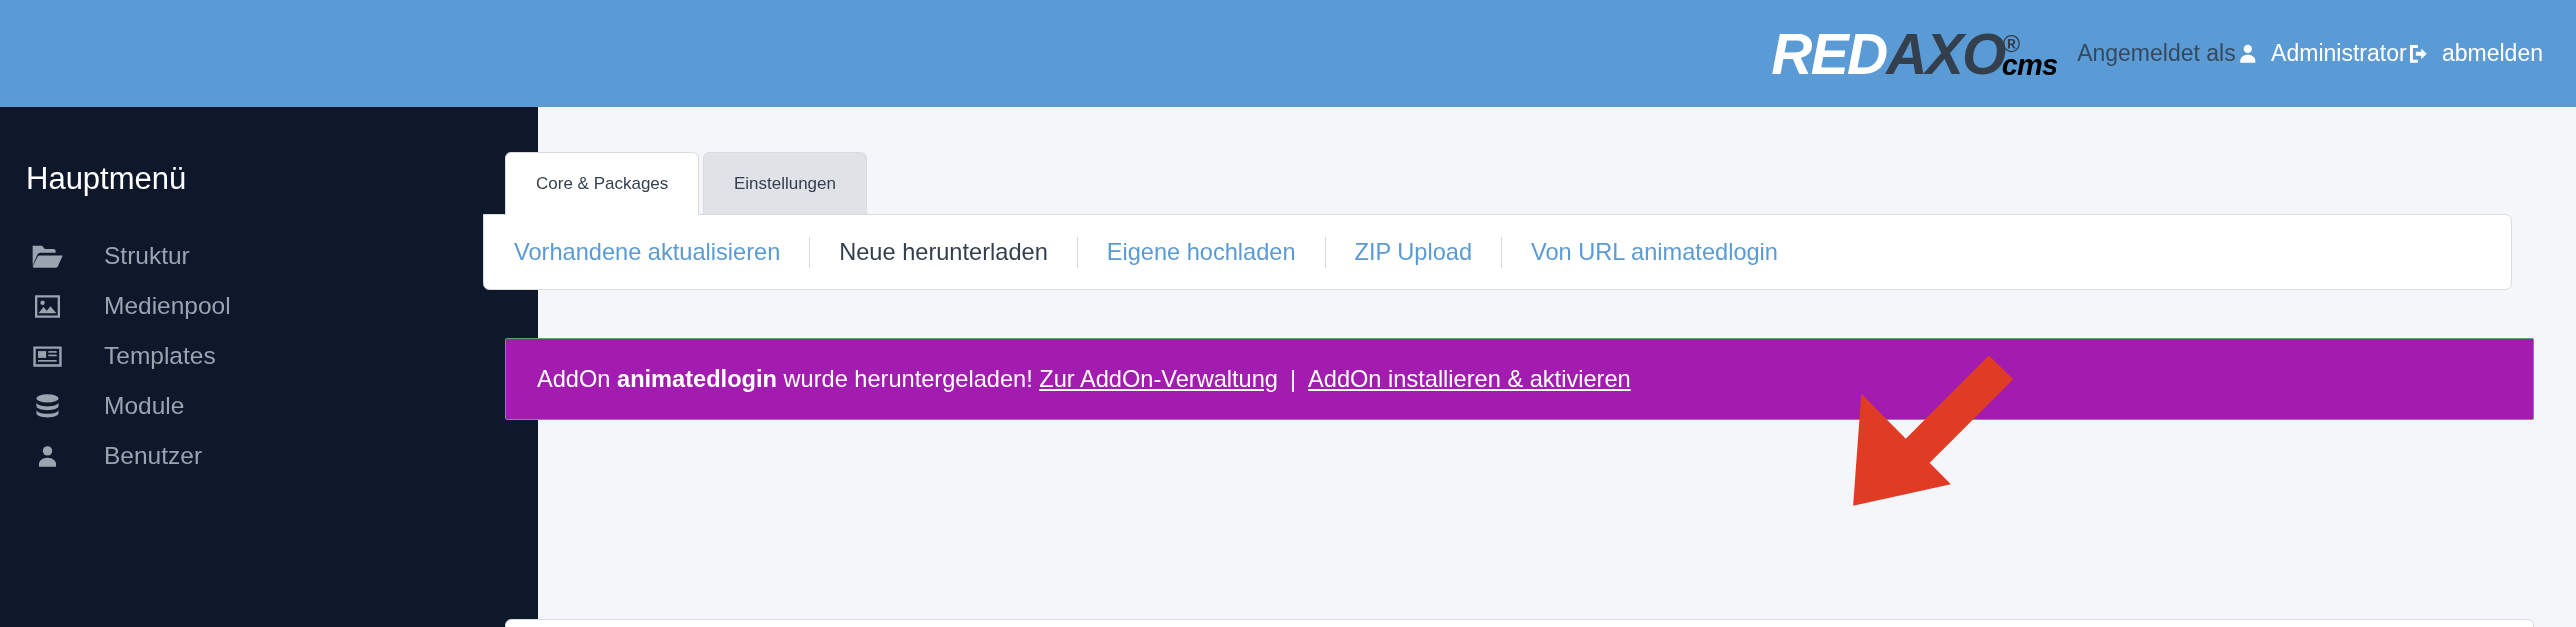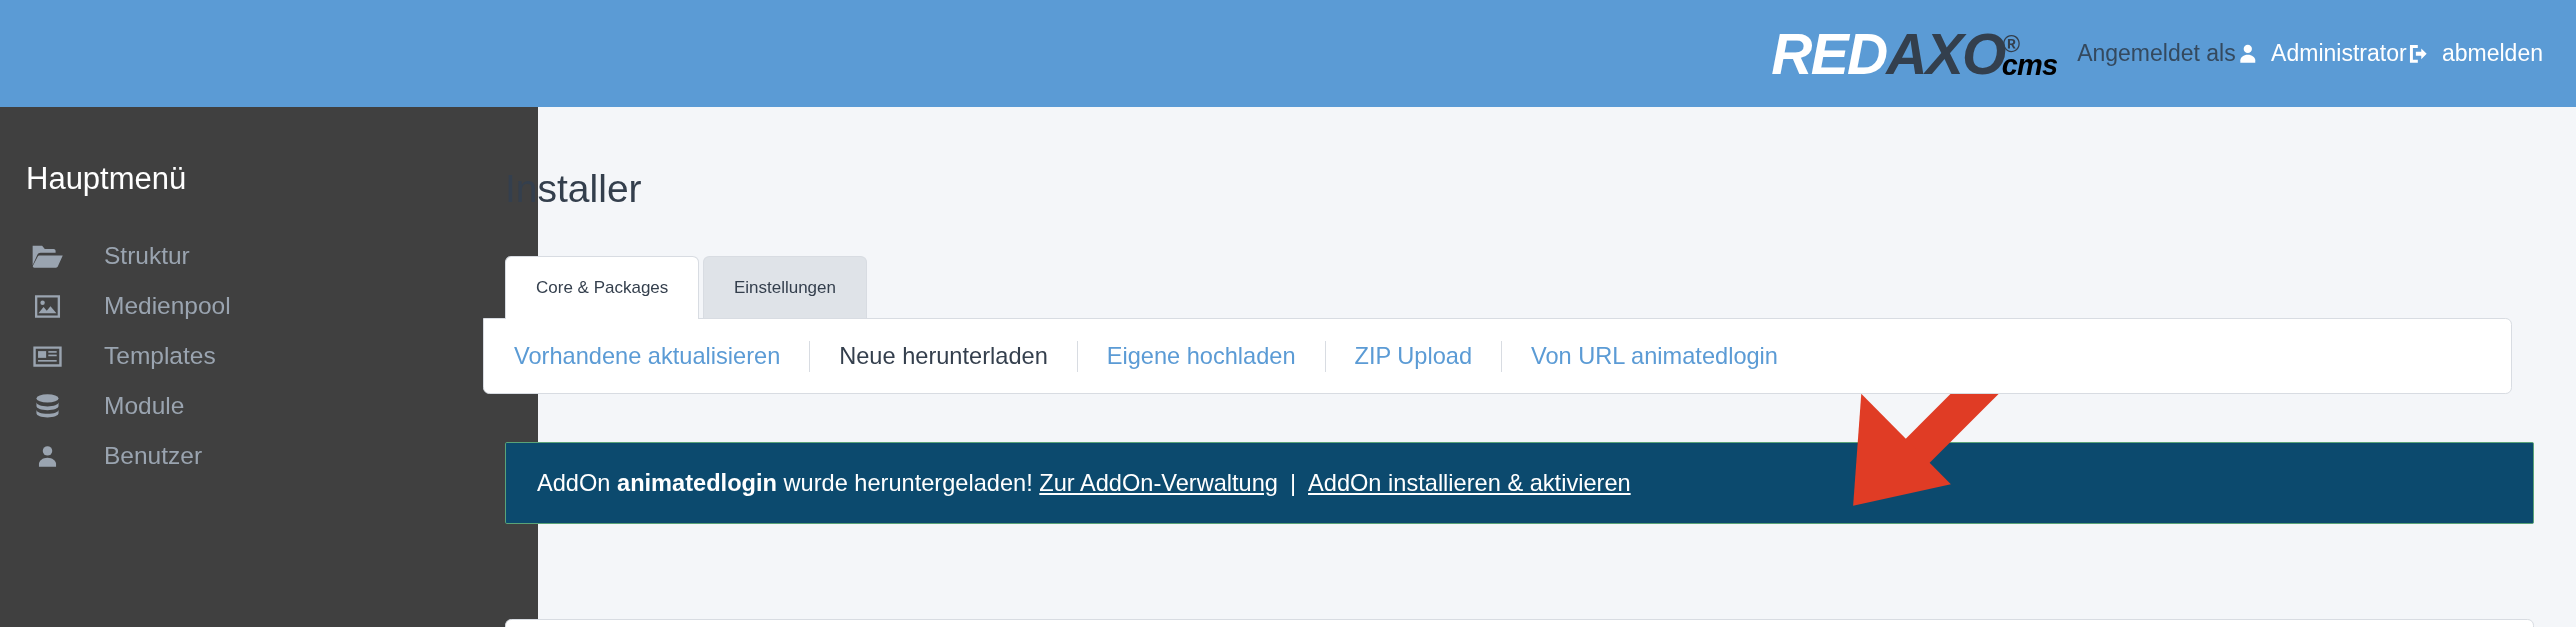--- a/index.html
+++ b/index.html
@@ -29,21 +29,21 @@
   .header-right { display:flex; align-items:center; margin-right:33px; }
   .hdr-item { display:flex; align-items:center; gap:11.8px;
               font-size:23px; color:#ffffff; white-space:nowrap; }
   .hdr-item.muted { color:#34495e; }
   .hdr-ico { display:inline-flex; width:23.6px; height:23.6px; }
   .hdr-ico svg { width:100%; height:100%; fill:#ffffff; }
 
   
   .sidebar {
     position:absolute; left:0; top:107px; width:538px; height:521px;
-    background:#404040;
+    background:#0f172a;
   }
   .side-title { color:#fff; font-size:31px; margin:54px 0 0 26px; font-weight:normal; }
   .side-nav { margin-top:34px; }
   .side-item { display:flex; align-items:center; gap:40px;
                padding:11px 0 11px 31px; color:#9aa4b0; font-size:24.5px;
                cursor:pointer; }
   .side-ico { width:33px; height:27px; display:inline-flex;
               align-items:center; justify-content:center; flex:0 0 33px; }
   .side-ico svg { width:100%; height:100%; fill:#9aa4b0; }
 
@@ -71,21 +71,21 @@
   }
   .navlinks { display:flex; align-items:center; padding-left:30px; }
   .navlink { font-size:23.6px; color:#5b9bd5; padding:0 29px; cursor:pointer;
              white-space:nowrap; }
   .navlink:first-child { padding-left:0; }
   .navlink.active { color:#343f4d; cursor:default; }
   .navsep { width:0.9px; height:31px; background:#d8dce2; }
 
   .alert {
     margin:48px 0 0 54px; width:2029px; height:82px;
-    background:#0c4a6e; border:0.9px solid #5aa378; border-radius:1.8px;
+    background:#a21caf; border:0.9px solid #5aa378; border-radius:1.8px;
     display:flex; align-items:center; color:#ffffff; font-size:23.6px;
   }
   .alert-inner { padding-left:31px; white-space:nowrap; }
   .alert b { font-weight:bold; }
   .alert a { color:#ffffff; text-decoration:underline; cursor:pointer; }
   .alert .pipe { padding:0 5.4px; }
 
   .bottom-panel {
     position:absolute; left:54px; top:512px; width:2029px; height:54px;
     background:#ffffff; border:0.9px solid #d8dce2; border-radius:6.3px 6.3px 0 0;
@@ -191,21 +191,20 @@
               <path d="M12 13c-4.2 0-7.6 2.6-7.6 5.6V21h15.2v-2.4C19.6 15.6 16.2 13 12 13z"></path>
             </svg>
         </span>
         <span>Benutzer</span>
       </div>
     </div>
   </div>
 
   <div class="main">
 
-    <h1 class="page-title">Installer</h1>
 
     <div class="tabs">
       <div class="tab active">
         <span>Core &amp; Packages</span>
       </div>
       <div class="tab">
         <span>Einstellungen</span>
       </div>
     </div>
 

